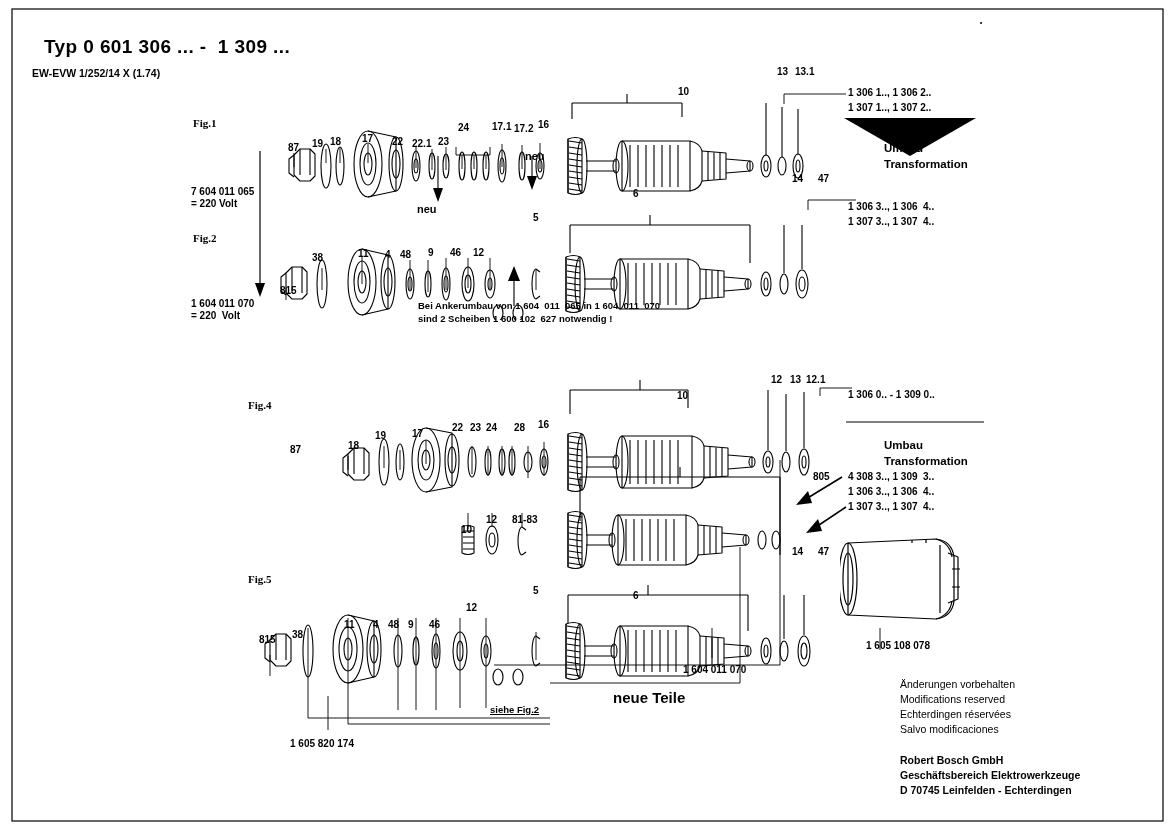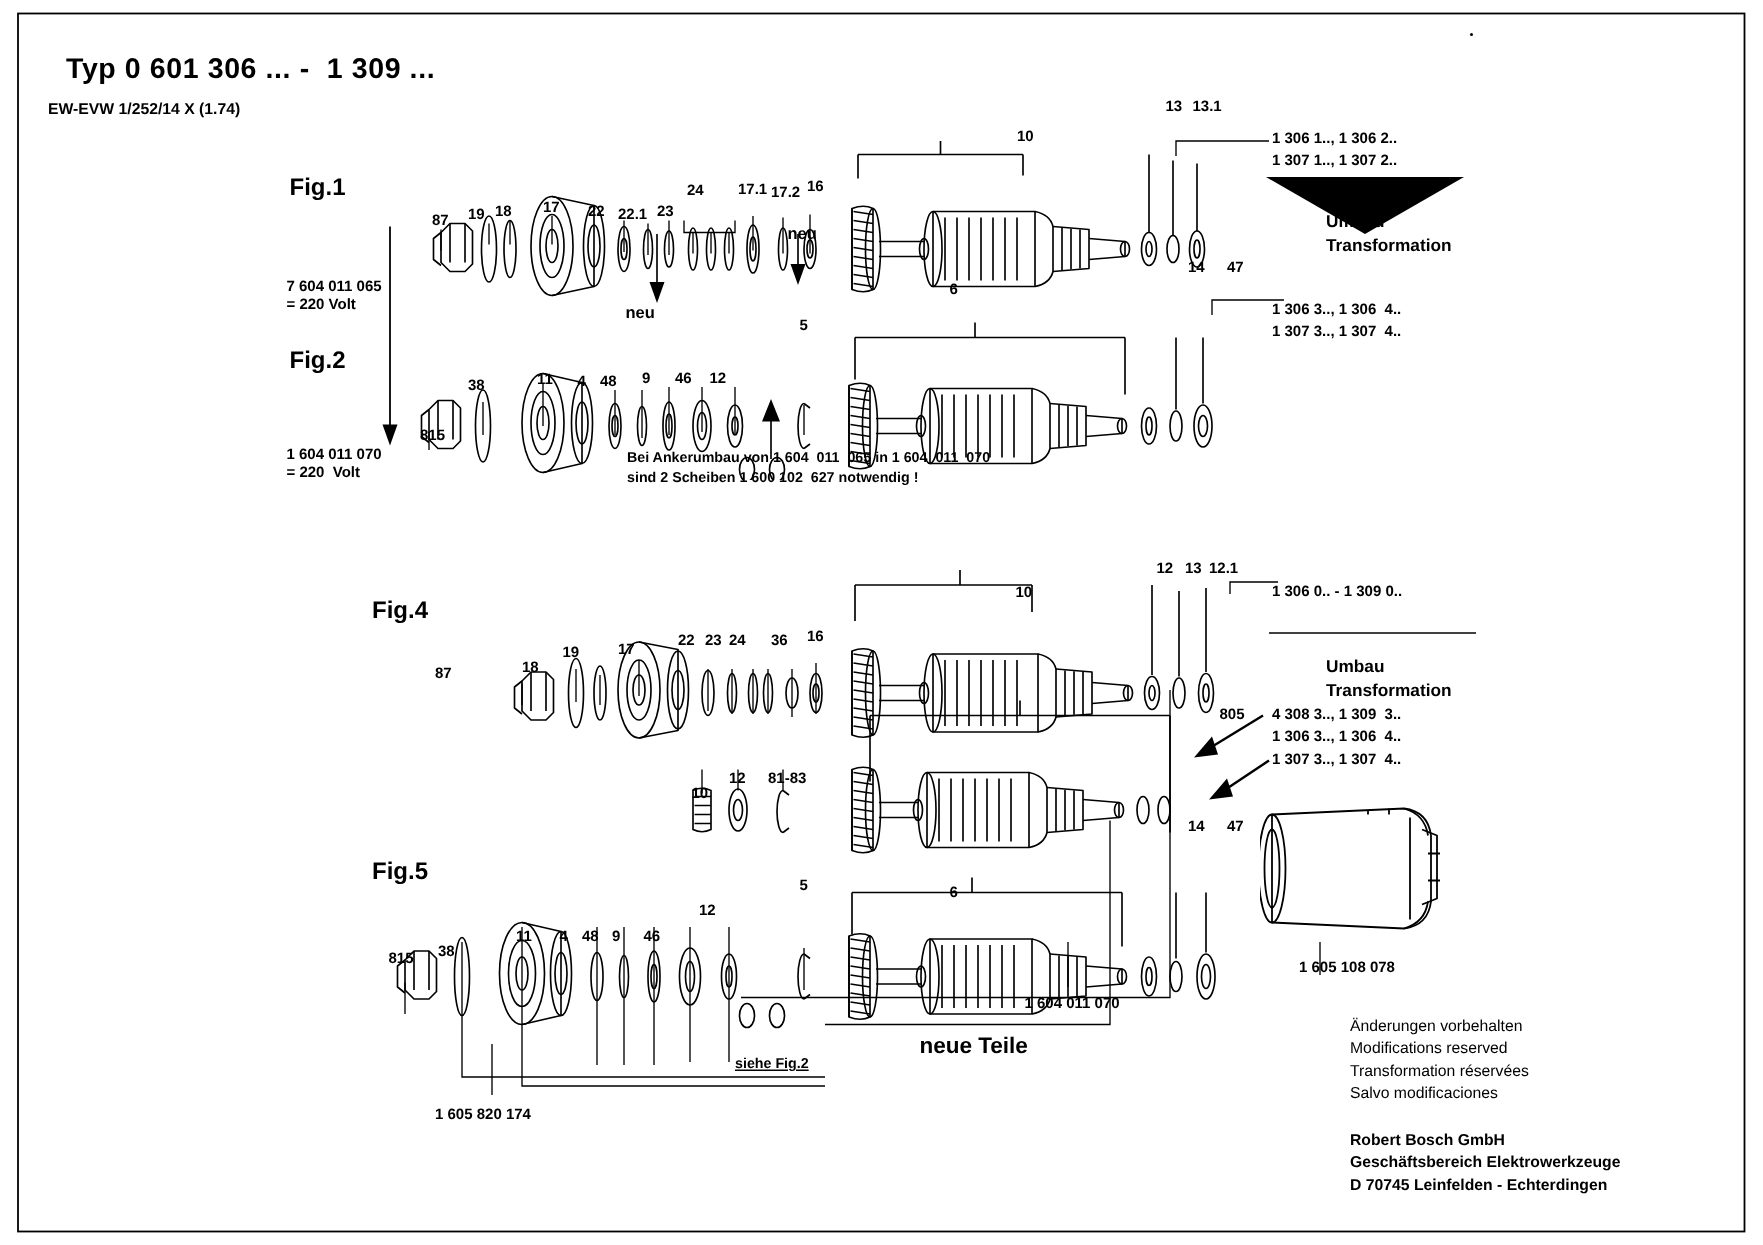--- a/index.html
+++ b/index.html
@@ -32,22 +32,23 @@
   .title {
     font-size: 19px;
     font-weight: bold;
     letter-spacing: 0.4px;
   }
   .subtitle {
     font-size: 10.5px;
     font-weight: bold;
   }
   .figlabel {
-    font-size: 16px;
-    font-weight: bold;
+    font-size: 11px;
+    font-weight: bold;
+    font-family: Liberation Serif, serif;
   }
   .num {
     font-size: 10px;
     font-weight: bold;
   }
   .partno {
     font-size: 10px;
     font-weight: bold;
   }
   .note {
@@ -444,21 +445,21 @@
     </g>
   </svg>
 
   <div class="t num" style="left:290px; top:444px;">87</div>
   <div class="t num" style="left:375px; top:430px;">19</div>
   <div class="t num" style="left:348px; top:440px;">18</div>
   <div class="t num" style="left:412px; top:428px;">17</div>
   <div class="t num" style="left:452px; top:422px;">22</div>
   <div class="t num" style="left:470px; top:422px;">23</div>
   <div class="t num" style="left:486px; top:422px;">24</div>
-  <div class="t num" style="left:514px; top:422px;">36</div>
+  <div class="t num" style="left:514px; top:422px;">28</div>
   <div class="t num" style="left:538px; top:419px;">16</div>
   <div class="t num" style="left:677px; top:390px;">10</div>
   <div class="t num" style="left:771px; top:374px;">12</div>
   <div class="t num" style="left:790px; top:374px;">13</div>
   <div class="t num" style="left:806px; top:374px;">12.1</div>
 
   <svg class="abs" style="left:440px; top:465px;" width="500" height="105">
     <g fill="none" stroke="#000" stroke-width="1.1" stroke-linejoin="round">
 
       <path d="M140 12 L340 12 M140 12 L140 56 M340 12 L340 90 M240 12 L240 2"></path>
@@ -658,21 +659,21 @@
     <path d="M16 40 L28 26 L32 38 z" fill="#000" stroke="none"></path>
     <path d="M26 68 L38 54 L42 66 z" fill="#000" stroke="none"></path>
   </svg>
 
   <svg class="abs" style="left:818px; top:382px;" width="40" height="20">
     <path d="M2 14 L2 6 L34 6" fill="none" stroke="#000" stroke-width="0.9"></path>
   </svg>
 
   <div class="t footer" style="left:900px; top:677px;">Änderungen vorbehalten</div>
   <div class="t footer" style="left:900px; top:692px;text-align:right;">Modifications reserved</div>
-  <div class="t footer" style="left:900px; top:707px;">Transformation réservées</div>
+  <div class="t footer" style="left:900px; top:707px;">Echterdingen réservées</div>
   <div class="t footer" style="left:900px; top:722px;">Salvo modificaciones</div>
   <div class="t footer-b" style="left:900px; top:753px;">Robert Bosch GmbH</div>
   <div class="t footer-b" style="left:900px; top:768px;">Geschäftsbereich Elektrowerkzeuge</div>
   <div class="t footer-b" style="left:900px; top:783px;">D 70745 Leinfelden - Echterdingen</div>
 
   <div class="dot" style="left:980px; top:22px;"></div>
 
 </div>
 
 </body></html>

